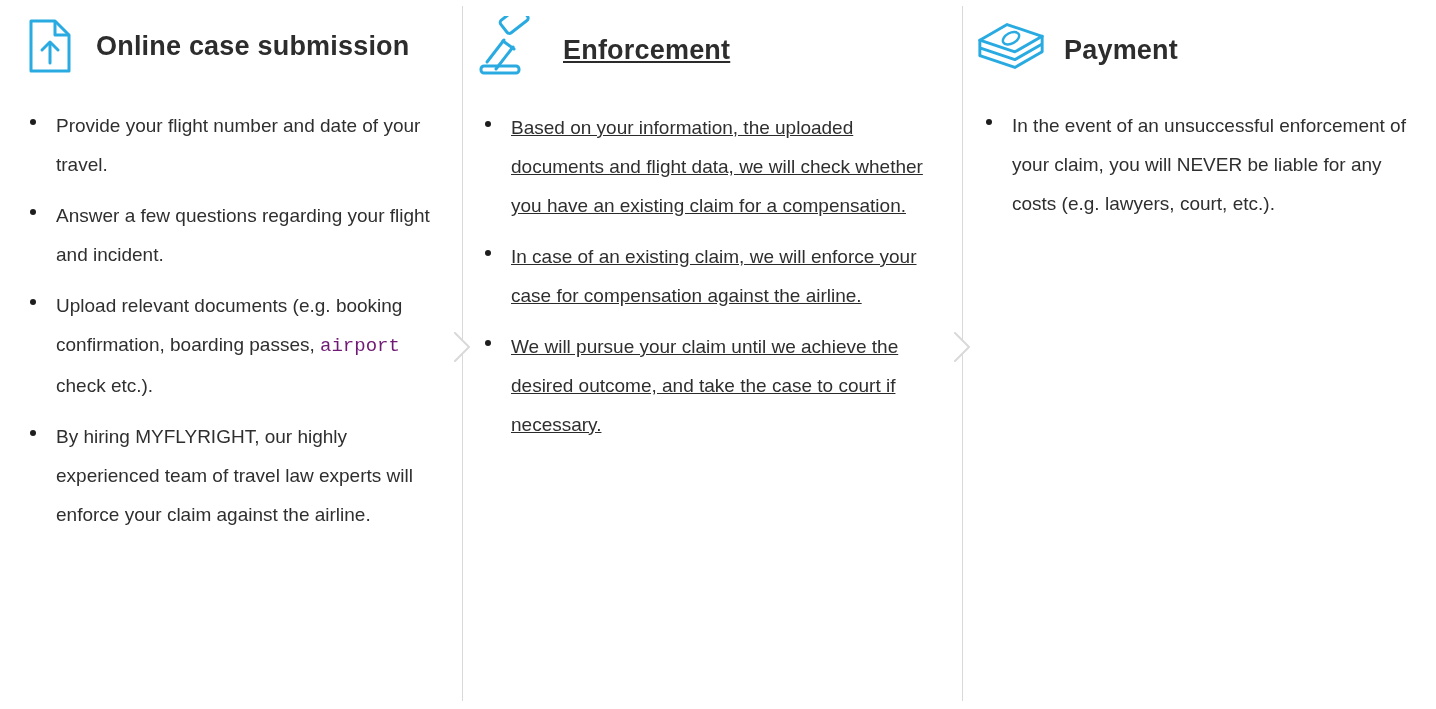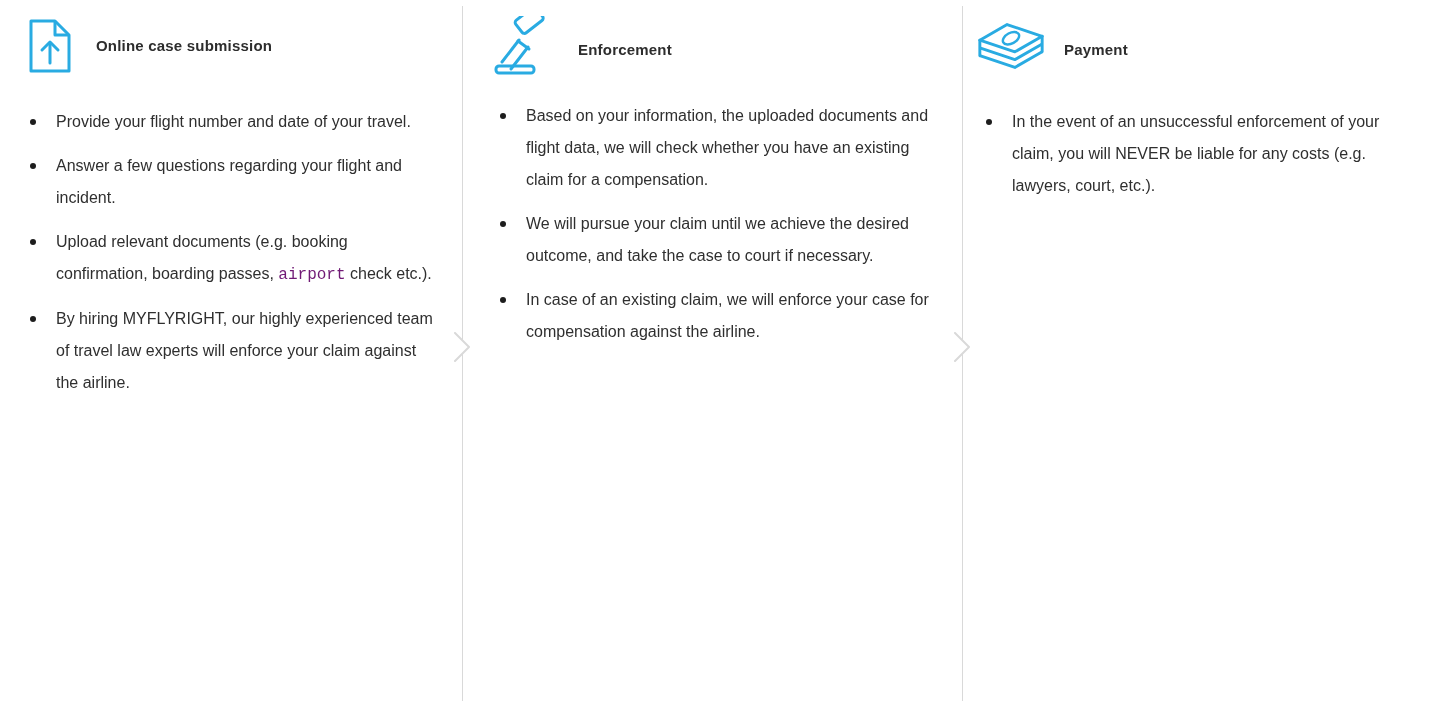--- a/index.html
+++ b/index.html
@@ -18,21 +18,21 @@
     display: flex;
     width: 1436px;
     height: 709px;
     box-sizing: border-box;
   }
   .column {
     position: relative;
     box-sizing: border-box;
   }
   .col-1 { width: 462px; padding: 0 20px 0 18px; }
-  .col-2 { width: 500px; padding: 0 20px 0 26px; }
+  .col-2 { width: 500px; padding: 0 20px 0 11px; text-decoration: underline; }
   .col-3 { width: 474px; padding: 0 30px 0 12px; }
 
   
   .col-2::before,
   .col-3::before {
     content: "";
     position: absolute;
     left: 0;
     top: 6px;
     bottom: 8px;
@@ -58,42 +58,42 @@
   }
   .icon-wrap {
     flex: 0 0 auto;
     width: 74px;
     display: flex;
     align-items: center;
     justify-content: center;
   }
   .col-1 .icon-wrap { width: 62px; }
   .col-title {
-    font-size: 15px;
+    font-size: 27px;
     font-weight: 700;
     color: #2d2d2d;
     letter-spacing: .2px;
     line-height: 1.2;
   }
   .col-2 .col-title, .col-3 .col-title { margin-top: 8px; }
 
   ul.bullets {
     list-style: none;
     margin: 14px 0 0 0;
     padding: 0;
   }
-  .col-2 ul.bullets { margin-top: 8px; }
+  .col-2 ul.bullets { margin-top: 16px; }
   .col-3 ul.bullets { margin-top: 14px; }
 
   ul.bullets > li {
     position: relative;
     padding-left: 38px;
     margin-bottom: 12px;
-    font-size: 16px;
-    line-height: 32px;
+    font-size: 19px;
+    line-height: 39px;
     color: #2f2f2f;
   }
   ul.bullets > li::before {
     content: "";
     position: absolute;
     left: 12px;
     top: 13px;
     width: 6px;
     height: 6px;
     border-radius: 50%;
@@ -143,22 +143,22 @@
           <path d="M31 24 L14 46" stroke="#29abe2" stroke-width="3" stroke-linecap="round"></path>
           <path d="M40 31 L23 53" stroke="#29abe2" stroke-width="3" stroke-linecap="round"></path>
           <path d="M30 25 L41 33" stroke="#29abe2" stroke-width="3" stroke-linecap="round"></path>
           <rect x="8" y="50" width="38" height="7" rx="3" stroke="#29abe2" stroke-width="3"></rect>
         </svg>
       </span>
       <div class="col-title">Enforcement</div>
     </div>
     <ul class="bullets">
       <li><span>Based on your information, the uploaded documents and flight data, we will check whether you have an existing claim for a compensation.</span></li>
+      <li><span>In case of an existing claim, we will enforce your case for compensation against the airline.</span></li>
       <li><span>We will pursue your claim until we achieve the desired outcome, and take the case to court if necessary.</span></li>
-      <li><span>In case of an existing claim, we will enforce your case for compensation against the airline.</span></li>
     </ul>
   </div>
 
   <div class="column col-3">
     <span class="arrow">
       <svg width="18" height="30" viewBox="0 0 18 30" fill="none" xmlns="http://www.w3.org/2000/svg">
         <path d="M2 1 L16 15 L2 29" stroke="#d9d9d9" stroke-width="2" fill="#ffffff" stroke-linejoin="round" stroke-linecap="round"></path>
       </svg>
     </span>
     <div class="col-head">

